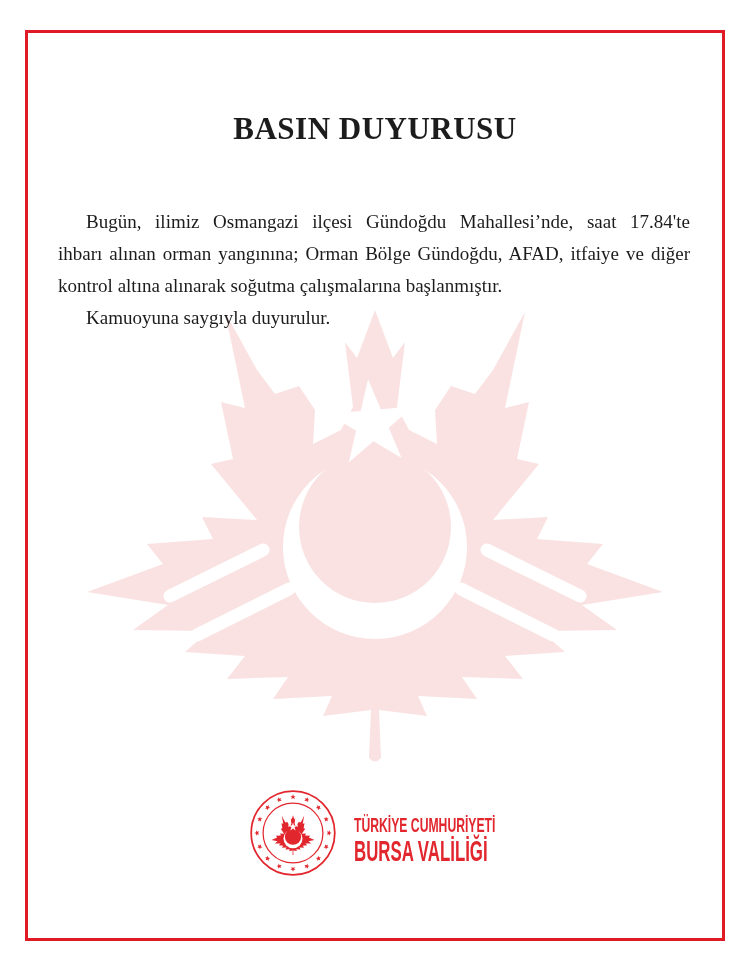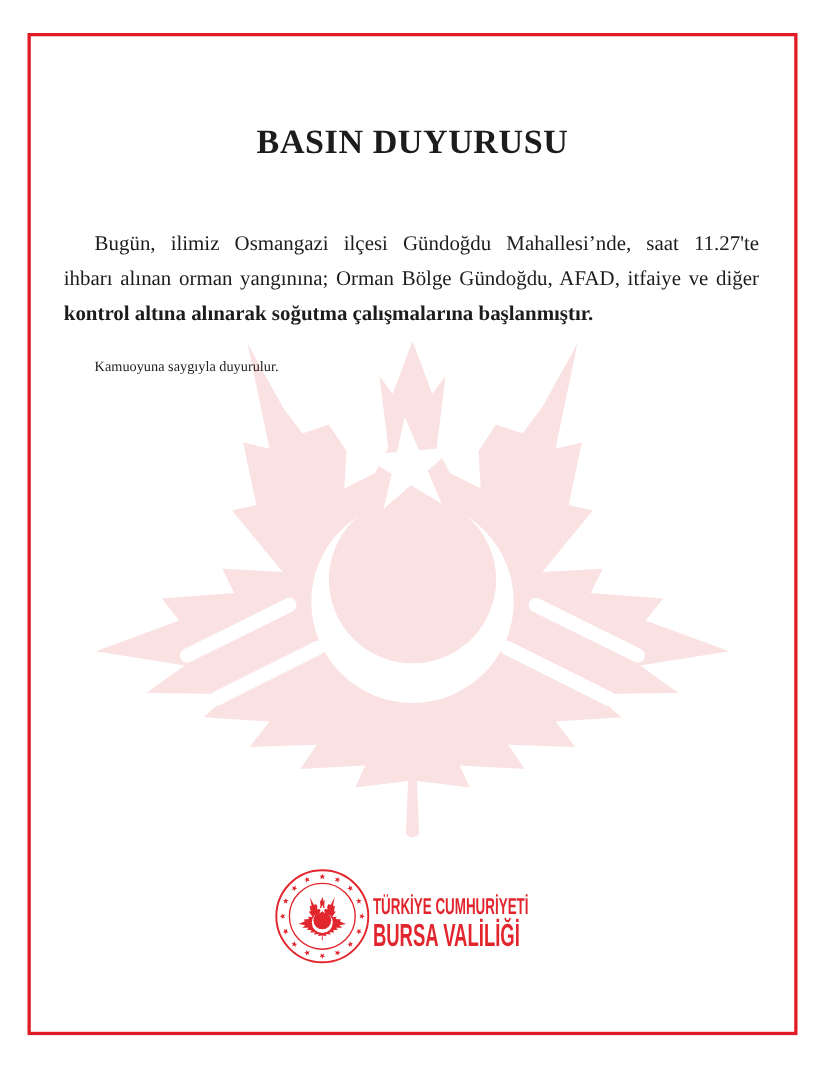--- a/index.html
+++ b/index.html
@@ -26,27 +26,27 @@
   .title{
     position:absolute;top:110px;left:0;width:750px;text-align:center;
     font-size:31px;font-weight:bold;letter-spacing:.5px;line-height:38px;
   }
   .bodytext{
     position:absolute;left:58px;top:206px;width:632px;
     font-size:19px;line-height:32px;
   }
   .pline{text-align:justify;text-align-last:justify;white-space:nowrap;}
   .pline-first{padding-left:28px;}
-  .pline-last{text-align:left;text-align-last:left;font-weight:bold;}
-  .closing{margin-top:15px;padding-left:28px;font-size:13px;line-height:32px;}
+  .pline-last{text-align:left;text-align-last:left;}
+  .closing{margin-top:0;padding-left:28px;font-size:19px;line-height:32px;}
   .footer-logo{
     position:absolute;left:249px;top:789px;height:88px;display:flex;align-items:center;z-index:1;
   }
   .emblem{width:88px;height:88px;flex:0 0 88px;}
-  .logo-text{margin-left:2px;padding-top:14px;
+  .logo-text{margin-left:17px;padding-top:14px;
     font-family:"Liberation Sans","DejaVu Sans",sans-serif;color:var(--logo-red);}
   .org1{
     font-size:21px;font-weight:600;line-height:22px;letter-spacing:0;
     transform:scaleX(.58);transform-origin:left center;white-space:nowrap;
   }
   .org2{
     font-size:29px;font-weight:800;line-height:30px;
     transform:scaleX(.58);transform-origin:left center;white-space:nowrap;
   }
 </style>
@@ -78,21 +78,21 @@
   </svg>
 
   <div class="frame"></div>
 
   <div class="content">
 
     <div class="title">BASIN DUYURUSU</div>
 
     <div class="bodytext">
       <div class="para">
-        <div class="pline pline-first">Bugün, ilimiz Osmangazi ilçesi Gündoğdu Mahallesi’nde, saat 11.27'te</div>
+        <div class="pline pline-first">Bugün, ilimiz Osmangazi ilçesi Gündoğdu Mahallesi’nde, saat 17.84'te</div>
         <div class="pline">ihbarı alınan orman yangınına; Orman Bölge Gündoğdu, AFAD, itfaiye ve diğer</div>
         <div class="pline pline-last">kontrol altına alınarak soğutma çalışmalarına başlanmıştır.</div>
       </div>
       <div class="closing">Kamuoyuna saygıyla duyurulur.</div>
     </div>
 
     <div class="footer-logo">
       <svg class="emblem" viewBox="0 0 100 100" aria-hidden="true">
         <defs>
           <path id="ring-star" d="M50,6.1 L50.9,8.1 L53,8.15 L51.35,9.5 L51.95,11.6 L50,10.35 L48.05,11.6 L48.65,9.5 L47,8.15 L49.1,8.1 Z"></path>

